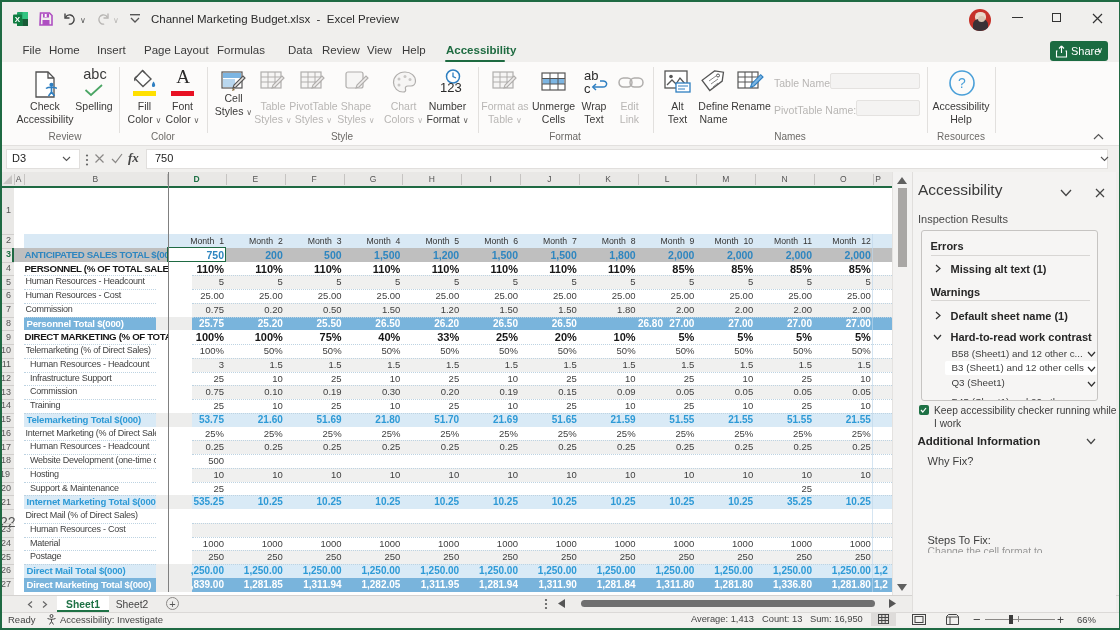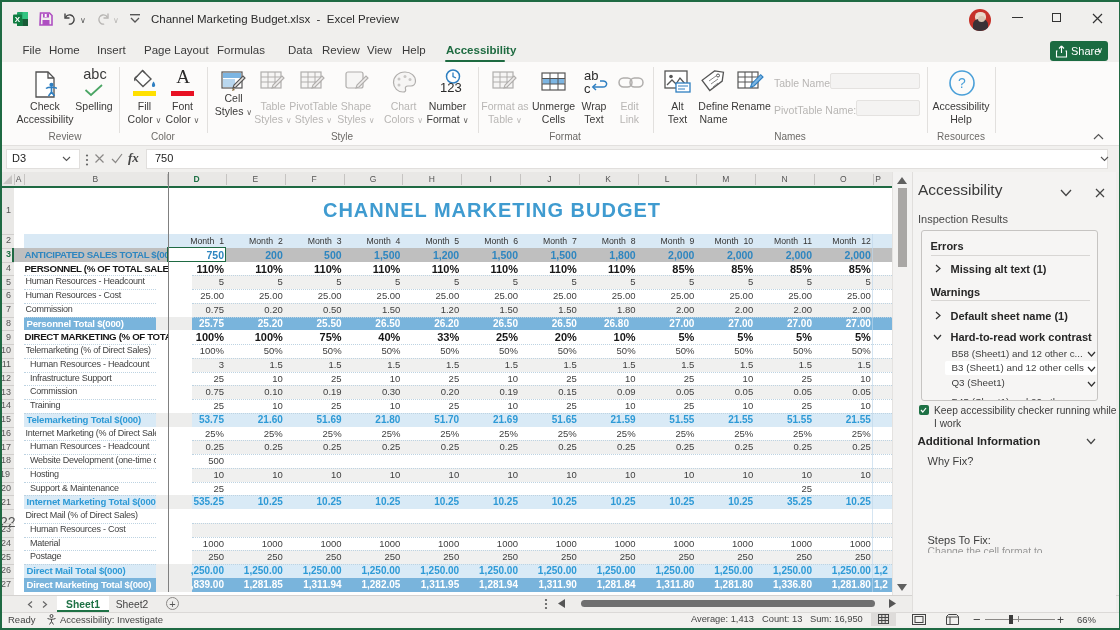--- a/index.html
+++ b/index.html
@@ -395,21 +395,20 @@
 <div class="ab" style="left:191.5px;top:495.25px;width:702.5px;height:0;border-top:1px dotted #bdd3e2"></div>
 <div class="ab" style="left:24px;top:522.75px;width:132px;height:0;border-top:1px dotted #bdd3e2"></div>
 <div class="ab" style="left:191.5px;top:522.75px;width:702.5px;height:0;border-top:1px dotted #bdd3e2"></div>
 <div class="ab" style="left:24px;top:536.5px;width:132px;height:0;border-top:1px dotted #bdd3e2"></div>
 <div class="ab" style="left:191.5px;top:536.5px;width:702.5px;height:0;border-top:1px dotted #bdd3e2"></div>
 <div class="ab" style="left:24px;top:550.25px;width:132px;height:0;border-top:1px dotted #bdd3e2"></div>
 <div class="ab" style="left:191.5px;top:550.25px;width:702.5px;height:0;border-top:1px dotted #bdd3e2"></div>
 <div class="ab" style="left:24px;top:564.0px;width:132px;height:0;border-top:1px dotted #bdd3e2"></div>
 <div class="ab" style="left:191.5px;top:564.0px;width:702.5px;height:0;border-top:1px dotted #bdd3e2"></div>
 <div class="ab" style="left:872.3px;top:234.0px;width:1px;height:357.5px;background:rgba(190,215,235,.65)"></div>
-<div class="ab" style="left:292px;top:199px;width:400px;text-align:center;font-size:20px;font-weight:bold;letter-spacing:1px;color:#3f9bd0">CHANNEL MARKETING BUDGET</div>
 <div class="ab cv mh" style="left:170px;top:236.2px;width:54px">Month&nbsp; 1</div>
 <div class="ab cv mh" style="left:228.8px;top:236.2px;width:54px">Month&nbsp; 2</div>
 <div class="ab cv mh" style="left:287.6px;top:236.2px;width:54px">Month&nbsp; 3</div>
 <div class="ab cv mh" style="left:346.4px;top:236.2px;width:54px">Month&nbsp; 4</div>
 <div class="ab cv mh" style="left:405.2px;top:236.2px;width:54px">Month&nbsp; 5</div>
 <div class="ab cv mh" style="left:464px;top:236.2px;width:54px">Month&nbsp; 6</div>
 <div class="ab cv mh" style="left:522.8px;top:236.2px;width:54px">Month&nbsp; 7</div>
 <div class="ab cv mh" style="left:581.6px;top:236.2px;width:54px">Month&nbsp; 8</div>
 <div class="ab cv mh" style="left:640.4px;top:236.2px;width:54px">Month&nbsp; 9</div>
 <div class="ab cv mh" style="left:699.2px;top:236.2px;width:54px">Month&nbsp; 10</div>
@@ -501,21 +500,21 @@
 <div class="cv v" style="left:697.2px;top:302.75px;width:56px;line-height:14.25px">2.00</div>
 <div class="cv v" style="left:756px;top:302.75px;width:56px;line-height:14.25px">2.00</div>
 <div class="cv v" style="left:814.8px;top:302.75px;width:56px;line-height:14.25px">2.00</div>
 <div class="cv vw" style="left:168px;top:316.5px;width:56px;line-height:14.25px">25.75</div>
 <div class="cv vw" style="left:226.8px;top:316.5px;width:56px;line-height:14.25px">25.20</div>
 <div class="cv vw" style="left:285.6px;top:316.5px;width:56px;line-height:14.25px">25.50</div>
 <div class="cv vw" style="left:344.4px;top:316.5px;width:56px;line-height:14.25px">26.50</div>
 <div class="cv vw" style="left:403.2px;top:316.5px;width:56px;line-height:14.25px">26.20</div>
 <div class="cv vw" style="left:462px;top:316.5px;width:56px;line-height:14.25px">26.50</div>
 <div class="cv vw" style="left:520.8px;top:316.5px;width:56px;line-height:14.25px">26.50</div>
-<div class="cv vw" style="left:573px;top:316.5px;width:56px;line-height:14.25px">26.80</div>
+<div class="cv vw" style="left:607px;top:316.5px;width:56px;line-height:14.25px">26.80</div>
 <div class="cv vw" style="left:638.4px;top:316.5px;width:56px;line-height:14.25px">27.00</div>
 <div class="cv vw" style="left:697.2px;top:316.5px;width:56px;line-height:14.25px">27.00</div>
 <div class="cv vw" style="left:756px;top:316.5px;width:56px;line-height:14.25px">27.00</div>
 <div class="cv vw" style="left:814.8px;top:316.5px;width:56px;line-height:14.25px">27.00</div>
 <div class="cv vb4" style="left:168px;top:330.25px;width:56px;line-height:14.25px">100%</div>
 <div class="cv vb4" style="left:226.8px;top:330.25px;width:56px;line-height:14.25px">100%</div>
 <div class="cv vb4" style="left:285.6px;top:330.25px;width:56px;line-height:14.25px">75%</div>
 <div class="cv vb4" style="left:344.4px;top:330.25px;width:56px;line-height:14.25px">40%</div>
 <div class="cv vb4" style="left:403.2px;top:330.25px;width:56px;line-height:14.25px">33%</div>
 <div class="cv vb4" style="left:462px;top:330.25px;width:56px;line-height:14.25px">25%</div>

